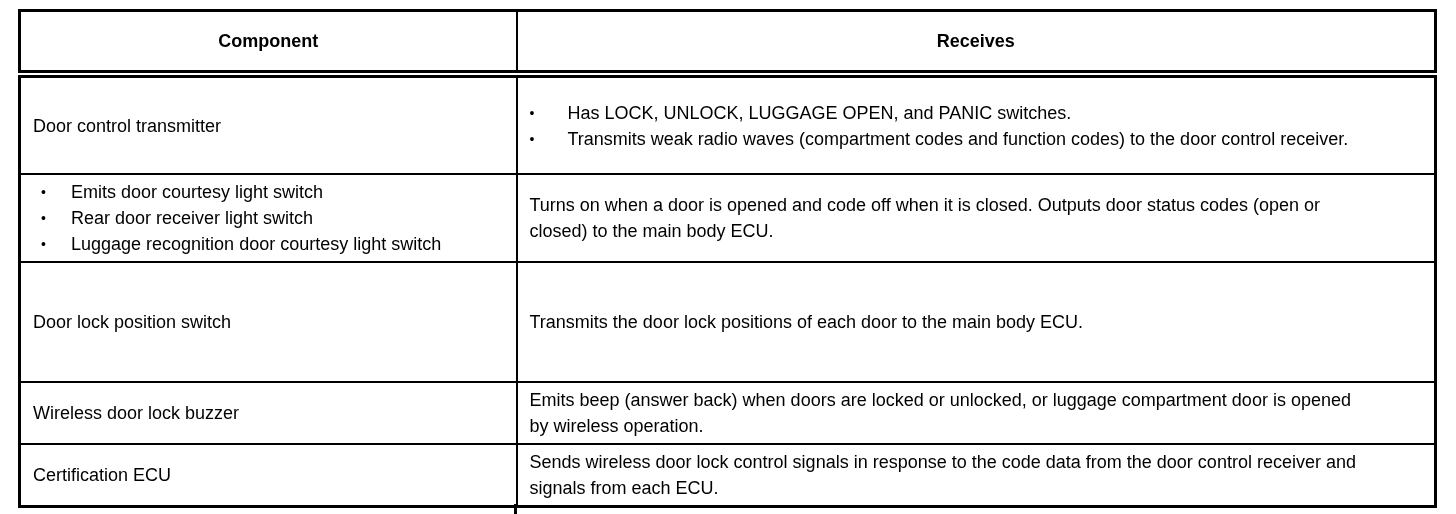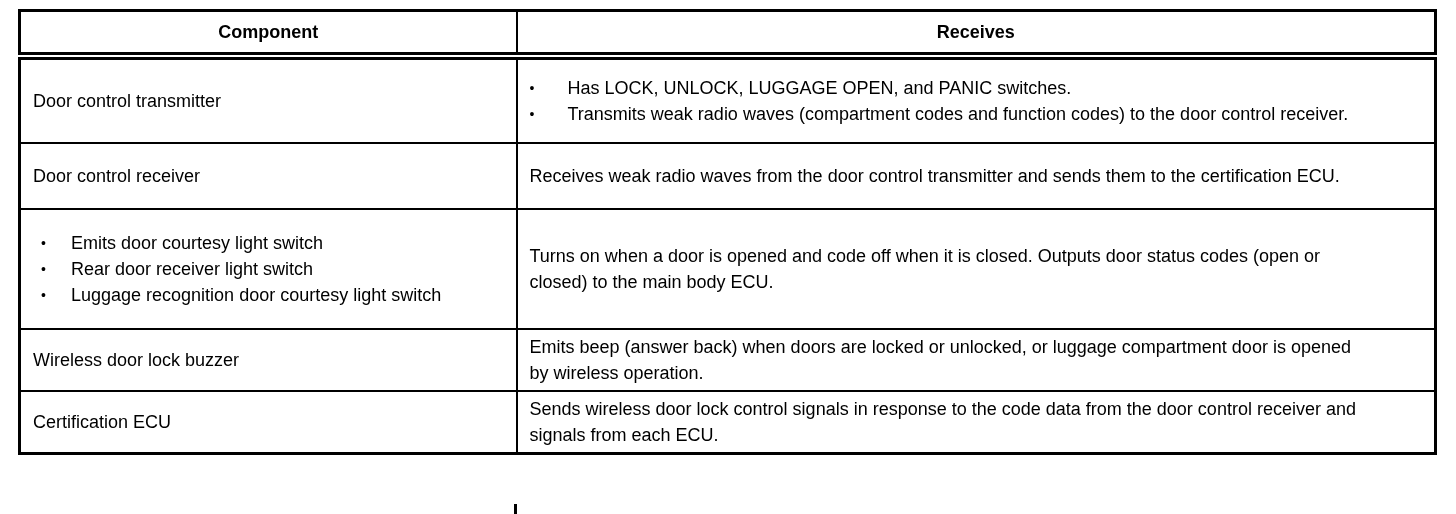--- a/index.html
+++ b/index.html
@@ -32,29 +32,29 @@
     font-size: 18px;
     line-height: 26px;
     vertical-align: middle;
     overflow: hidden;
   }
   .cf-table th {
     border-bottom: 8px double #000;
     font-weight: bold;
     text-align: center;
     height: 36px;
-    padding: 2px 8px;
+    padding: 11px 8px;
   }
   col.w-component { width: 497px; }
   col.w-function  { width: 919px; }
 
   td.col-component { padding: 4px 30px 4px 12px; }
   td.col-function  { padding: 4px 78px 4px 12px; }
 
-  tbody tr:nth-child(1) { height: 87px; }
+  tbody tr:nth-child(1) { height: 100px; }
   tbody tr:nth-child(2) { height: 66px; }
   tbody tr:nth-child(3) { height: 120px; }
   tbody tr:nth-child(4) { height: 38px; }
   tbody tr:nth-child(5) { height: 58px; }
   tbody tr:nth-child(6) { height: 58px; text-decoration: underline; }
 
   .cell-text {
     margin: 0;
   }
   ul.cell-list {
@@ -114,45 +114,45 @@
               </li>
               <li>
                 <span class="dot">•</span>
                 <span class="li-text">Transmits weak radio waves (compartment codes and function codes) to the door control receiver.</span>
               </li>
             </ul>
           </td>
         </tr>
         <tr>
           <td class="col-component">
-            <p class="cell-text">Door control receiver</p>
-          </td>
-          <td class="col-function">
-            <p class="cell-text">Receives weak radio waves from the door control transmitter and sends them to the certification ECU.</p>
-          </td>
-        </tr>
-        <tr>
-          <td class="col-component">
             <ul class="cell-list">
               <li>
                 <span class="dot">•</span>
                 <span class="li-text">Emits door courtesy light switch</span>
               </li>
               <li>
                 <span class="dot">•</span>
                 <span class="li-text">Rear door receiver light switch</span>
               </li>
               <li>
                 <span class="dot">•</span>
                 <span class="li-text">Luggage recognition door courtesy light switch</span>
               </li>
             </ul>
           </td>
           <td class="col-function">
             <p class="cell-text">Turns on when a door is opened and code off when it is closed. Outputs door status codes (open or closed) to the main body ECU.</p>
+          </td>
+        </tr>
+        <tr>
+          <td class="col-component">
+            <p class="cell-text">Door lock position switch</p>
+          </td>
+          <td class="col-function">
+            <p class="cell-text">Transmits the door lock positions of each door to the main body ECU.</p>
           </td>
         </tr>
         <tr>
           <td class="col-component">
             <p class="cell-text">Wireless door lock buzzer</p>
           </td>
           <td class="col-function">
             <p class="cell-text">Emits beep (answer back) when doors are locked or unlocked, or luggage compartment door is opened by wireless operation.</p>
           </td>
         </tr>

